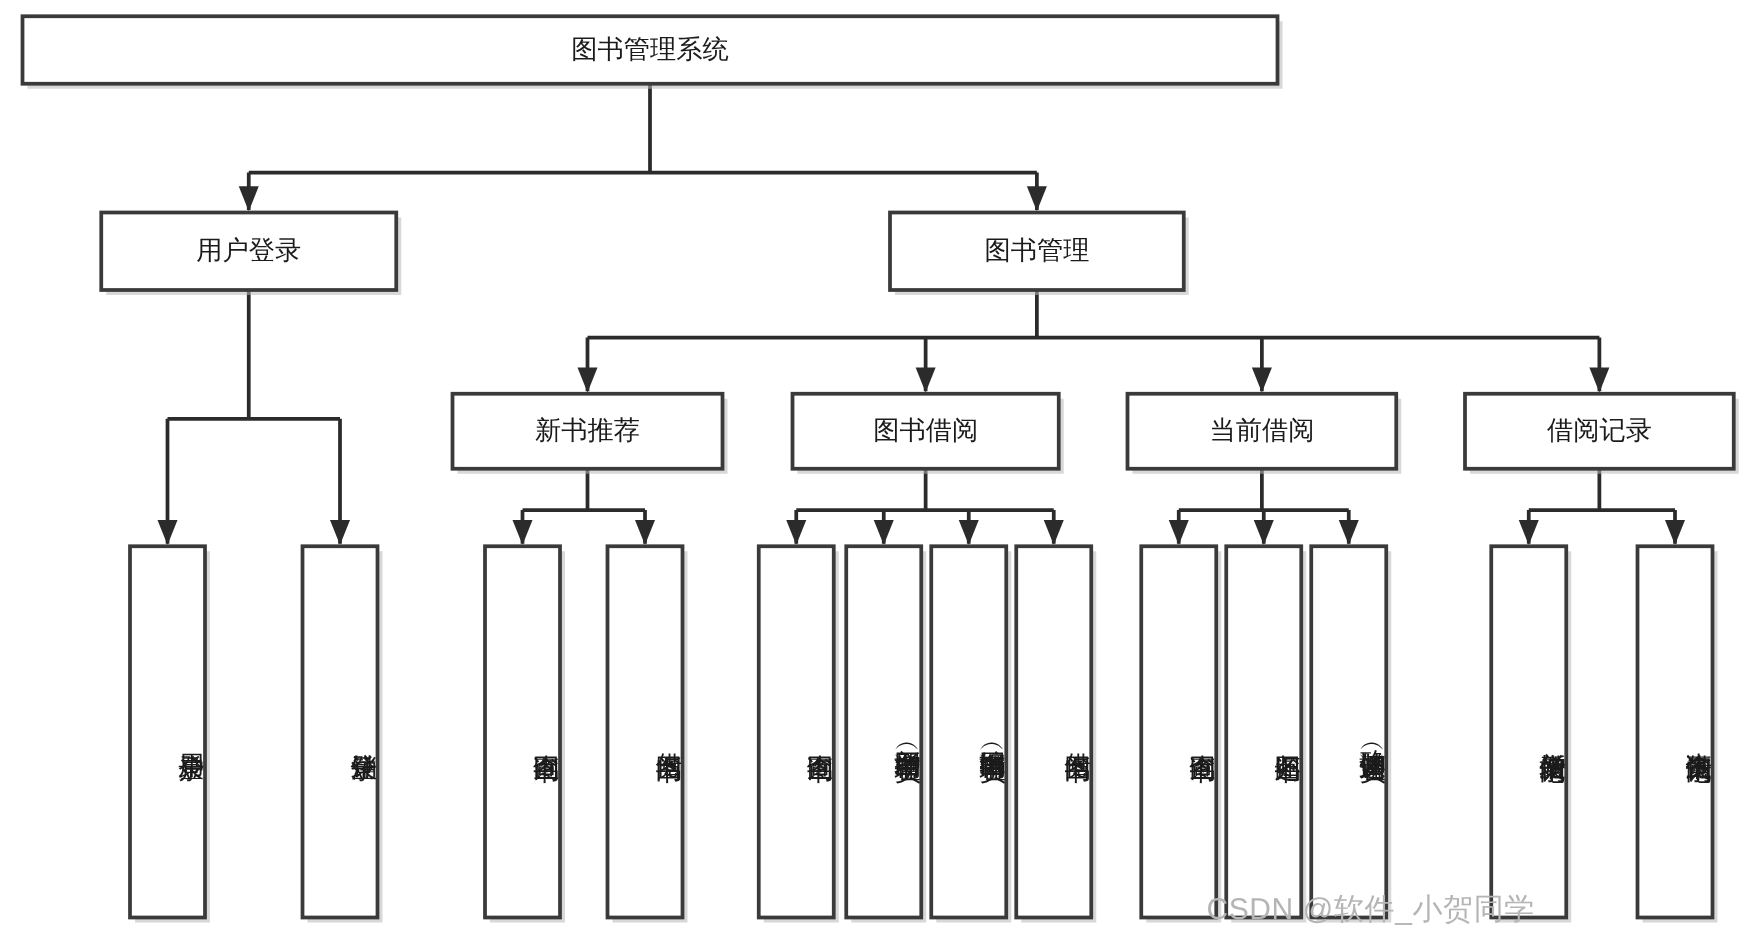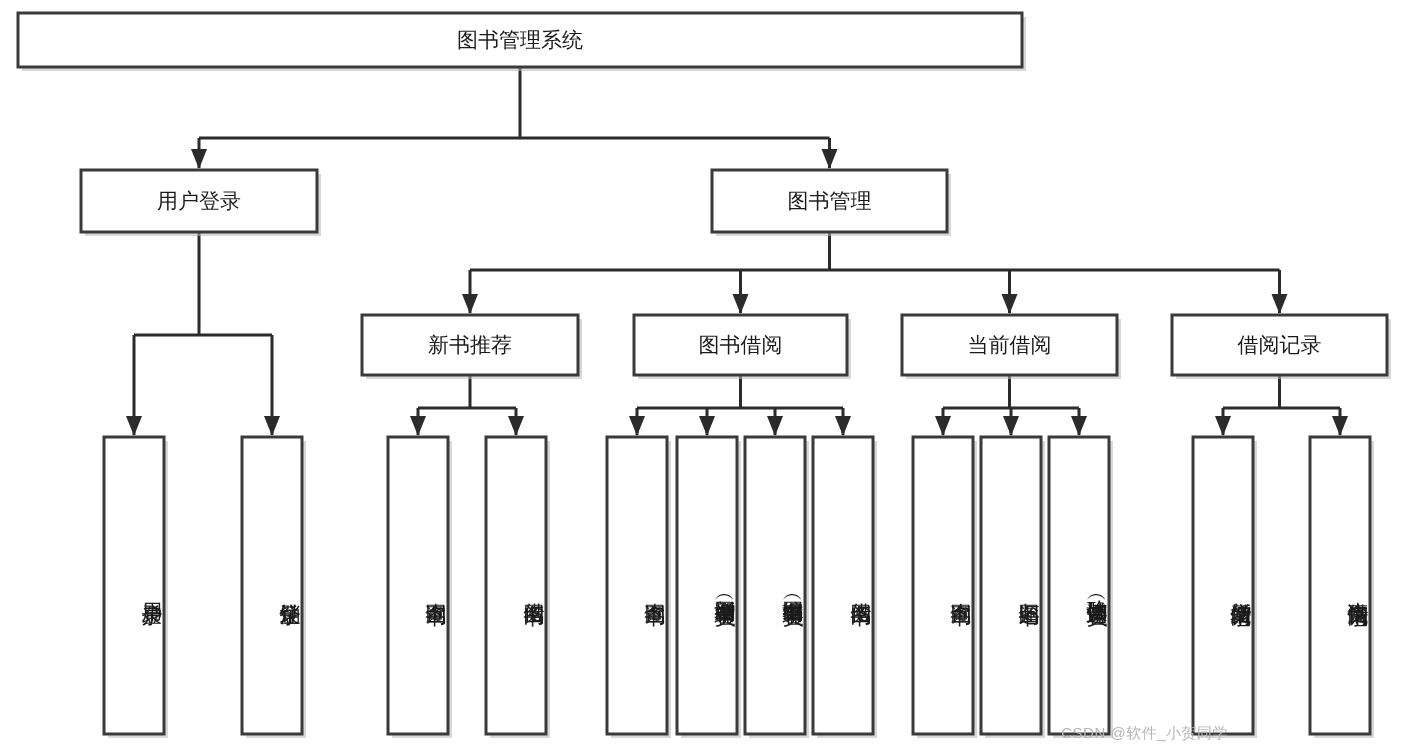--- a/index.html
+++ b/index.html
@@ -63,21 +63,21 @@
     letter-spacing: 1px;
     text-align: center;
     white-space: nowrap;
     pointer-events: none;
   }
   .watermark {
     position: absolute;
     right: 8px;
     bottom: 4px;
     font-family: "Liberation Sans", "DejaVu Sans", sans-serif;
-    font-size: 15px;
+    font-size: 24px;
     color: #b5b5b5;
     letter-spacing: 0.5px;
     white-space: nowrap;
   }
 </style>
 </head>
 <body>
 
 <div id="diagram-root">
 

